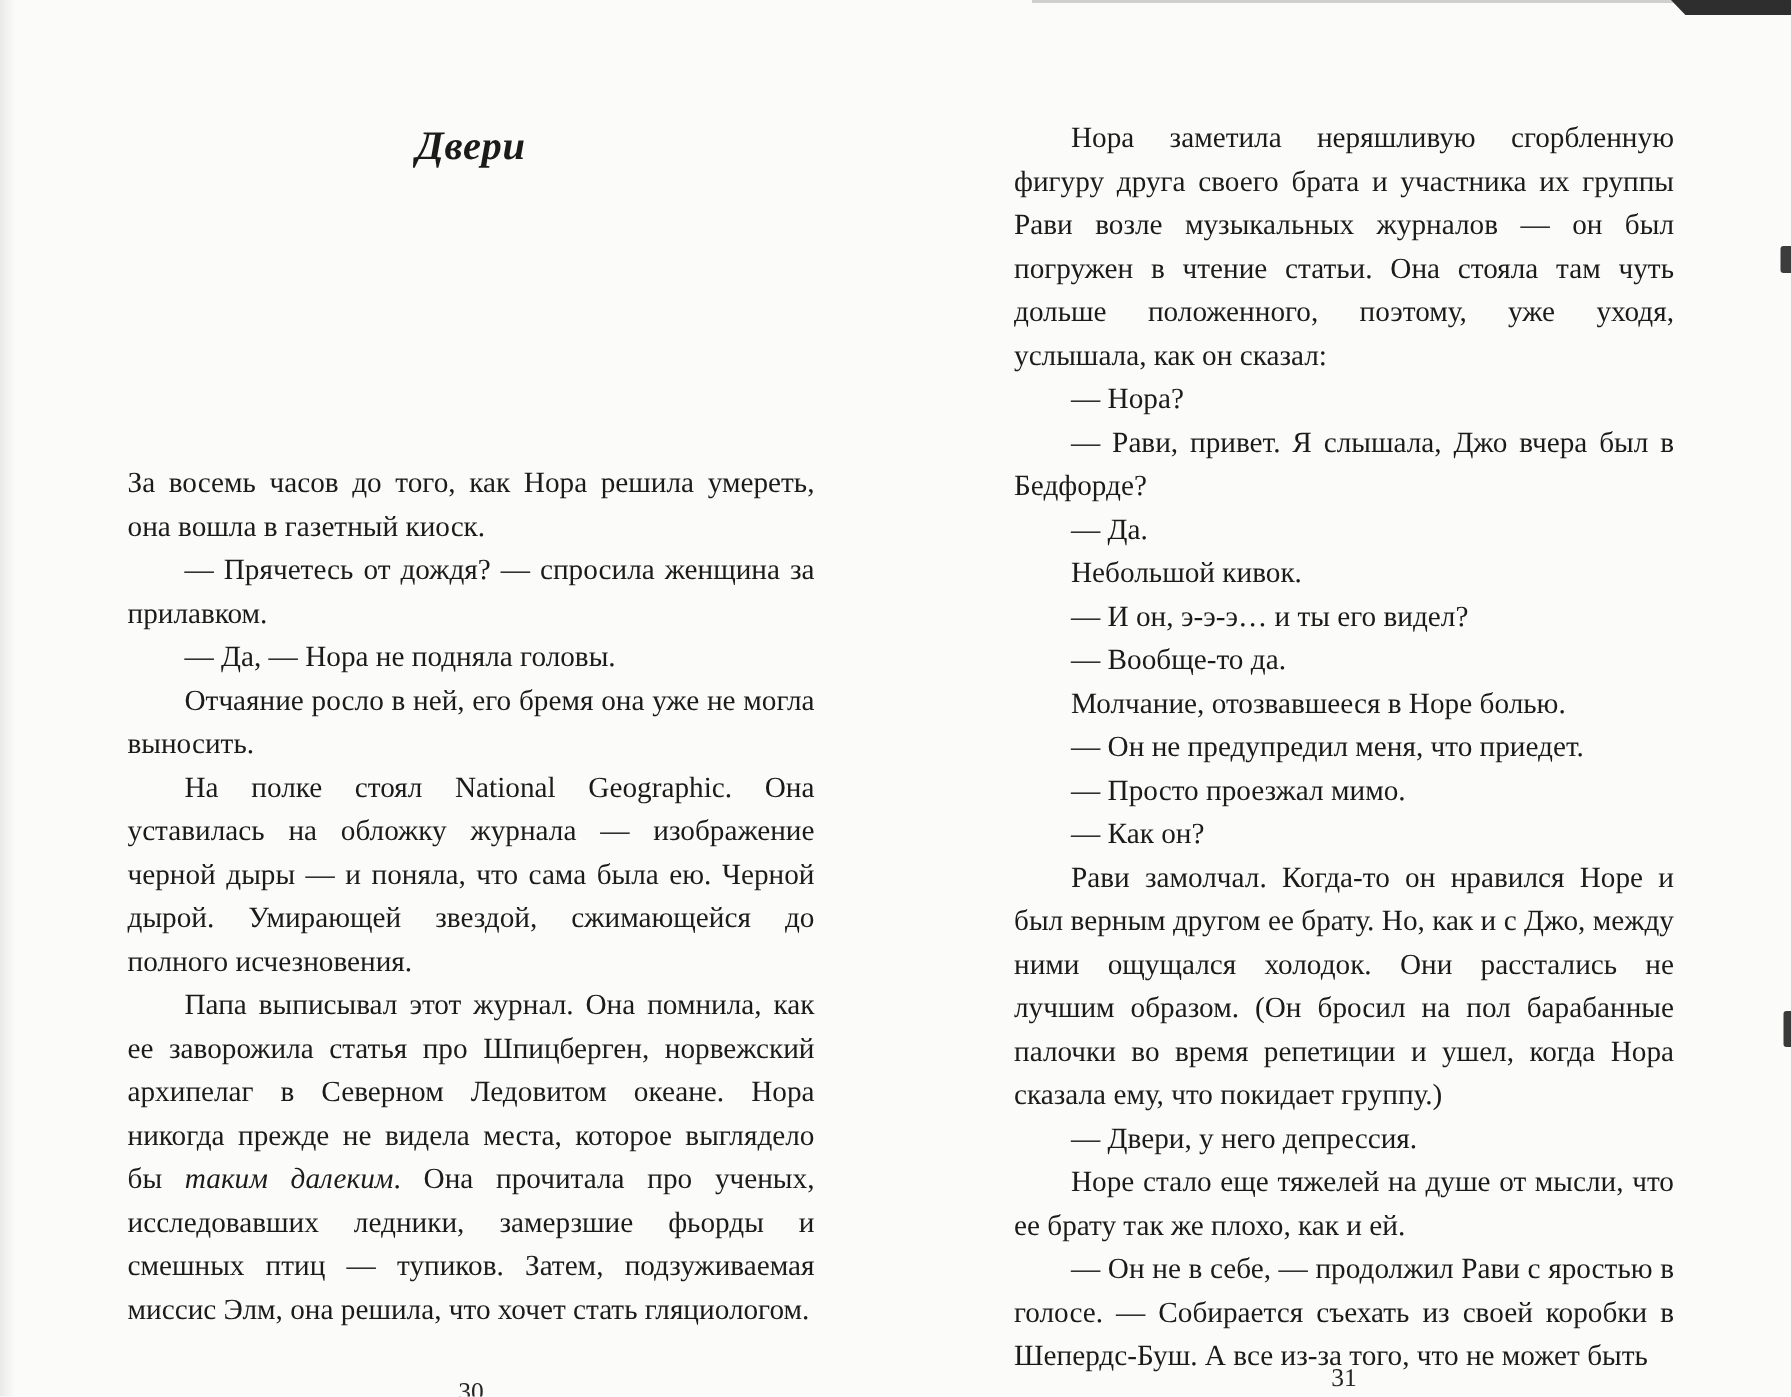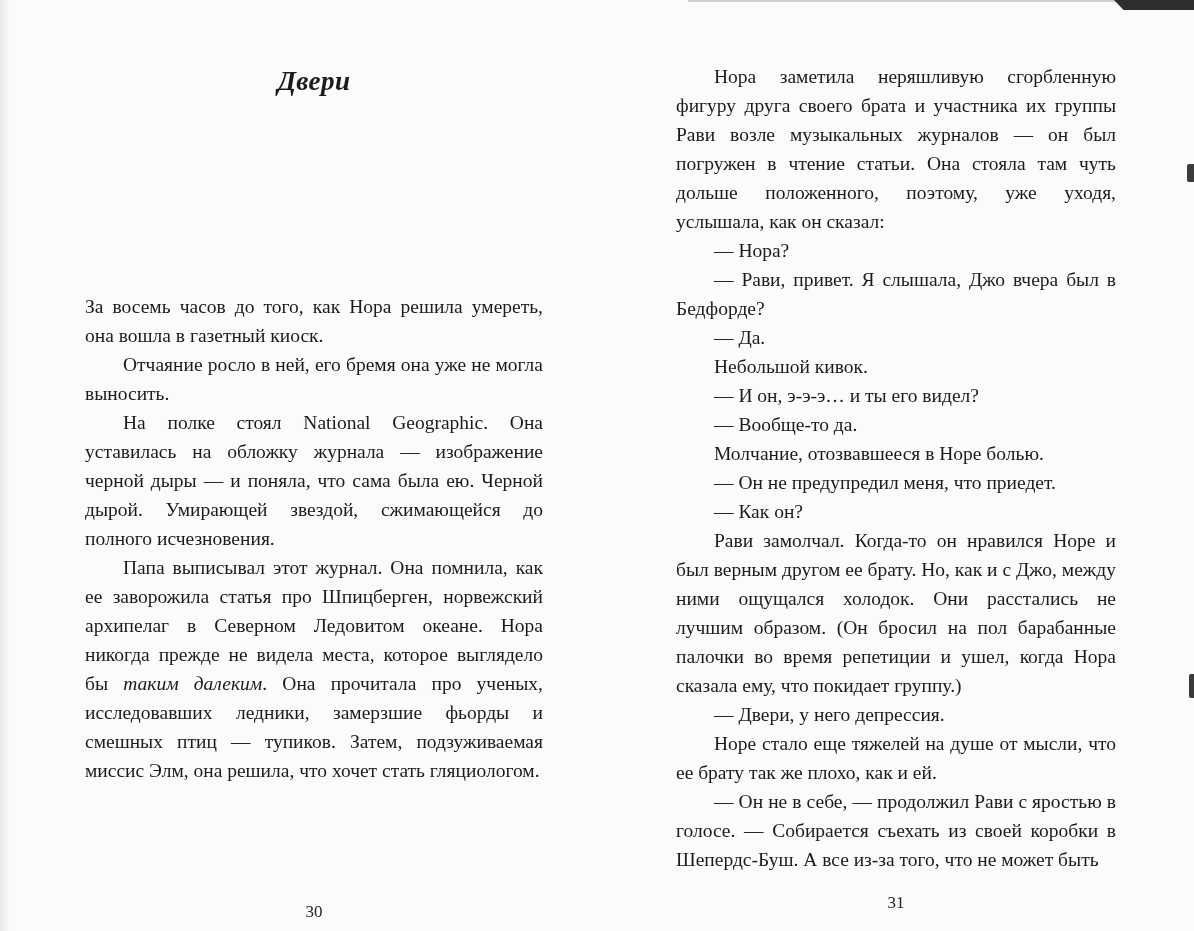--- a/index.html
+++ b/index.html
@@ -35,21 +35,21 @@
   .artifact-right-1{
     position:absolute; top:164px; right:0; width:7px; height:18px;
     background:#3c3c3c; border-radius:2px 0 0 2px;
   }
   .artifact-right-2{
     position:absolute; top:674px; right:0; width:5px; height:24px;
     background:#3a3a3a; border-radius:2px 0 0 2px;
   }
 
   .page{
-    position:absolute; top:0; height:711px;
+    position:absolute; top:16px; height:711px;
   }
   .page-left{ left:85px; width:458px; }
   .page-right{ left:676px; width:440px; }
 
   .chapter-title{
     position:absolute; top:66px; left:0; right:0;
     text-align:center;
     font-style:italic;
     font-weight:700;
     font-size:27px;
@@ -89,38 +89,41 @@
   <div class="edge-left"></div>
   <div class="edge-top-line"></div>
   <div class="artifact-corner"></div>
   <div class="artifact-right-1"></div>
   <div class="artifact-right-2"></div>
 
   <div class="page page-left">
     <div class="chapter-title">Двери</div>
     <div class="body-text" id="left-paragraphs">
         <p class="para no-indent"><span>За восемь часов до того, как Нора решила умереть, она вошла в газетный киоск.</span></p>
+        <p class="para"><span>— Прячетесь от дождя? — спросила женщина за прилавком.</span></p>
+        <p class="para"><span>— Да, — Нора не подняла головы.</span></p>
         <p class="para"><span>Отчаяние росло в ней, его бремя она уже не могла выносить.</span></p>
         <p class="para"><span>На полке стоял National Geographic. Она уставилась на обложку журнала — изображение черной дыры — и поняла, что сама была ею. Черной дырой. Умирающей звездой, сжимающейся до полного исчезновения.</span></p>
         <p class="para"><span>Папа выписывал этот журнал. Она помнила, как ее заворожила статья про Шпицберген, норвежский архипелаг в Северном Ледовитом океане. Нора никогда прежде не видела места, которое выглядело бы </span><span class="em">таким далеким</span><span>. Она прочитала про ученых, исследовавших ледники, замерзшие фьорды и смешных птиц — тупиков. Затем, подзуживаемая миссис Элм, она решила, что хочет стать гляциологом.</span></p>
       </div>
     <div class="page-number">30</div>
   </div>
 
   <div class="page page-right">
     <div class="body-text" id="right-paragraphs">
         <p class="para"><span>Нора заметила неряшливую сгорбленную фигуру друга своего брата и участника их группы Рави возле музыкальных журналов — он был погружен в чтение статьи. Она стояла там чуть дольше положенного, поэтому, уже уходя, услышала, как он сказал:</span></p>
         <p class="para"><span>— Нора?</span></p>
         <p class="para"><span>— Рави, привет. Я слышала, Джо вчера был в Бедфорде?</span></p>
         <p class="para"><span>— Да.</span></p>
         <p class="para"><span>Небольшой кивок.</span></p>
         <p class="para"><span>— И он, э-э-э… и ты его видел?</span></p>
         <p class="para"><span>— Вообще-то да.</span></p>
         <p class="para"><span>Молчание, отозвавшееся в Норе болью.</span></p>
         <p class="para"><span>— Он не предупредил меня, что приедет.</span></p>
+        <p class="para"><span>— Просто проезжал мимо.</span></p>
         <p class="para"><span>— Как он?</span></p>
         <p class="para"><span>Рави замолчал. Когда-то он нравился Норе и был верным другом ее брату. Но, как и с Джо, между ними ощущался холодок. Они расстались не лучшим образом. (Он бросил на пол барабанные палочки во время репетиции и ушел, когда Нора сказала ему, что покидает группу.)</span></p>
         <p class="para"><span>— Двери, у него депрессия.</span></p>
         <p class="para"><span>Норе стало еще тяжелей на душе от мысли, что ее брату так же плохо, как и ей.</span></p>
         <p class="para"><span>— Он не в себе, — продолжил Рави с яростью в голосе. — Собирается съехать из своей коробки в Шепердс-Буш. А все из-за того, что не может быть</span></p>
       </div>
     <div class="page-number">31</div>
   </div>
 
 </div>

